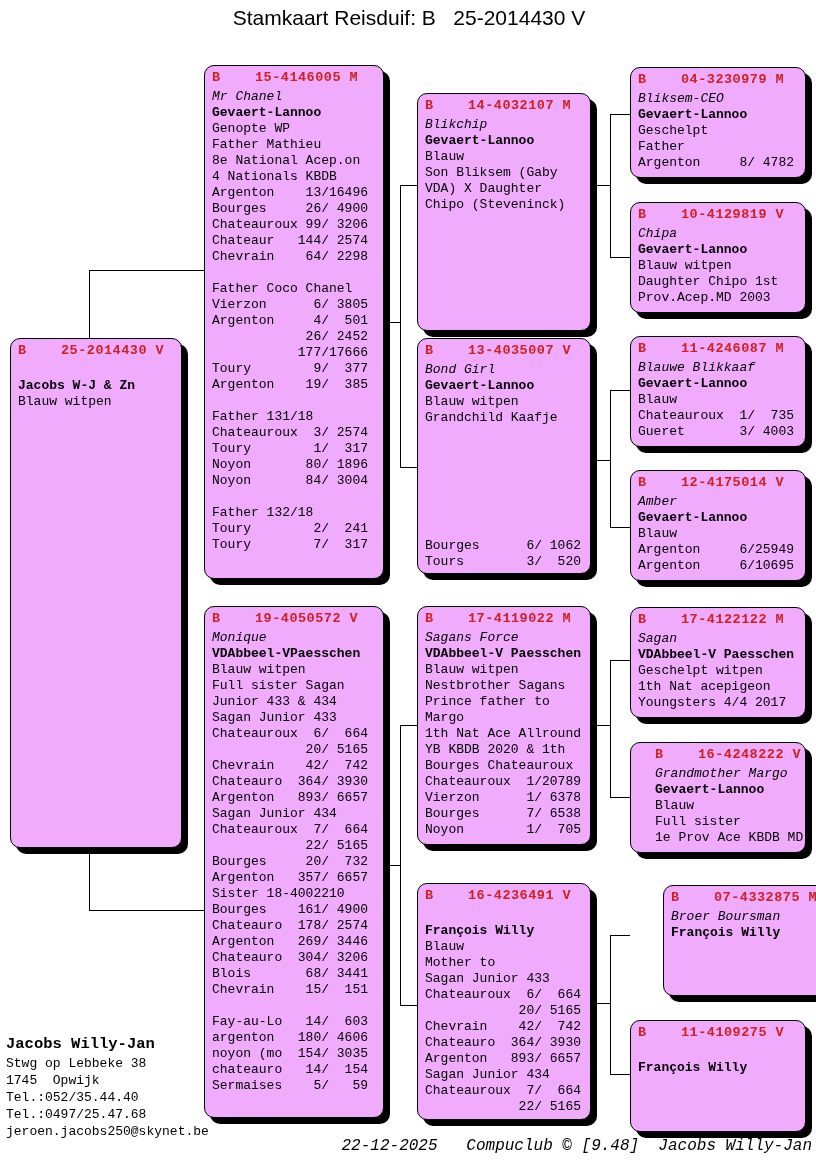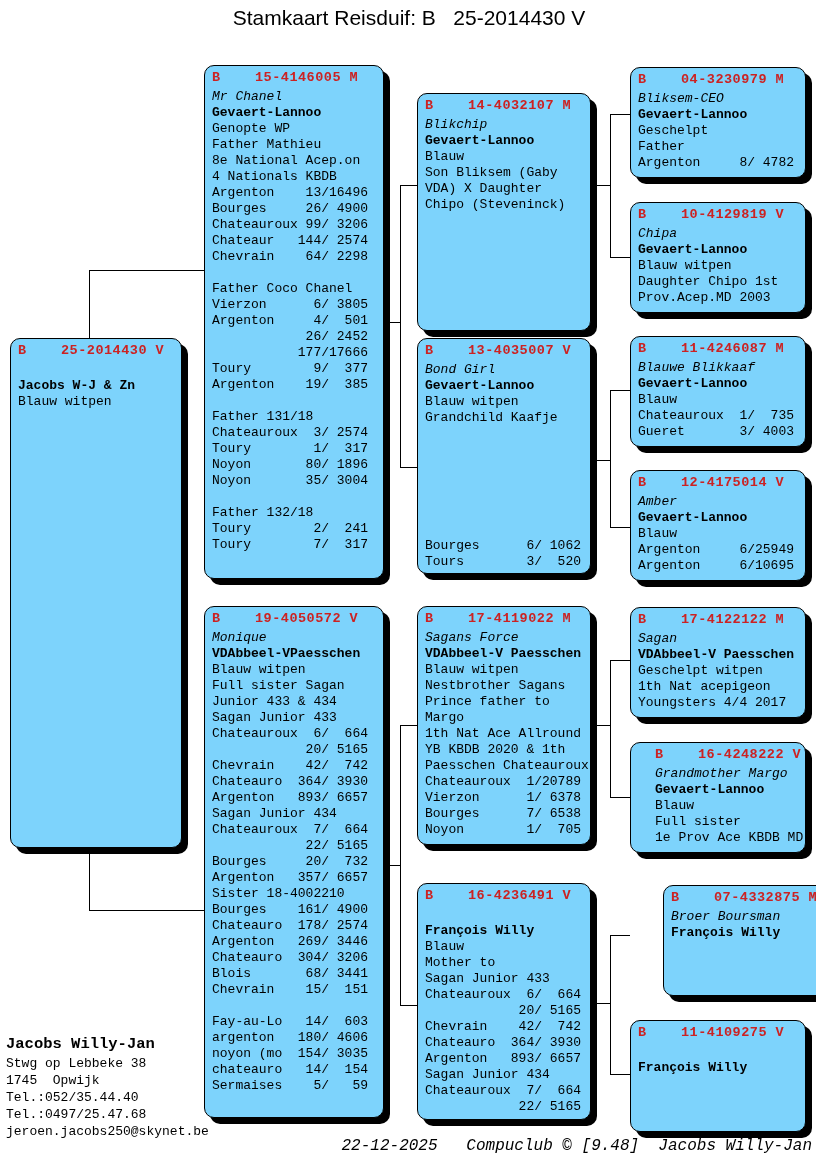--- a/index.html
+++ b/index.html
@@ -7,21 +7,21 @@
     width:816px;height:1172px;background:#ffffff;position:relative;
     font-family:"Liberation Mono","DejaVu Sans Mono",monospace;color:#000;
   }
   .page{position:absolute;left:0;top:0;width:816px;height:1172px;background:#fff;overflow:hidden;}
   .title{
     position:absolute;top:5px;left:0;width:100%;text-align:center;margin:1px;
     font-family:"Liberation Sans","DejaVu Sans",sans-serif;font-size:21px;font-weight:400;
     white-space:pre;color:#000;
   }
   .pbox{
-    position:absolute;background:#7dd3fc;border:1.5px solid #000;border-radius:10px;
+    position:absolute;background:#f0abfc;border:1.5px solid #000;border-radius:10px;
     box-shadow:6px 6px 0 #000;box-sizing:border-box;padding:3px 2px 0 7px;overflow:hidden;
   }
   .pbox-header{
     font-weight:bold;color:var(--red,#cc2222);font-size:13.5px;line-height:18px;height:20px;
     letter-spacing:.5px;white-space:pre;
   }
   .pline{white-space:pre;font-size:13px;line-height:16px;height:16px;}
   .pname{font-style:italic;}
   .pbreeder{font-weight:bold;}
   .conn{position:absolute;background:#000;}
@@ -94,21 +94,21 @@
         <div class="pline">Argenton     4/  501</div>
         <div class="pline">            26/ 2452</div>
         <div class="pline">           177/17666</div>
         <div class="pline">Toury        9/  377</div>
         <div class="pline">Argenton    19/  385</div>
         <div class="pline"></div>
         <div class="pline">Father 131/18</div>
         <div class="pline">Chateauroux  3/ 2574</div>
         <div class="pline">Toury        1/  317</div>
         <div class="pline">Noyon       80/ 1896</div>
-        <div class="pline">Noyon       35/ 3004</div>
+        <div class="pline">Noyon       84/ 3004</div>
         <div class="pline"></div>
         <div class="pline">Father 132/18</div>
         <div class="pline">Toury        2/  241</div>
         <div class="pline">Toury        7/  317</div>
       </div>
       <div class="pbox" style="left: 204px; top: 606px; width: 180px; height: 512px;">
         <div class="pbox-header">B    19-4050572 V</div>
         <div class="pline pname">Monique</div>
         <div class="pline pbreeder">VDAbbeel-VPaesschen</div>
         <div class="pline">Blauw witpen</div>
@@ -167,21 +167,21 @@
       <div class="pbox" style="left: 417px; top: 606px; width: 174px; height: 239px;">
         <div class="pbox-header">B    17-4119022 M</div>
         <div class="pline pname">Sagans Force</div>
         <div class="pline pbreeder">VDAbbeel-V Paesschen</div>
         <div class="pline">Blauw witpen</div>
         <div class="pline">Nestbrother Sagans</div>
         <div class="pline">Prince father to</div>
         <div class="pline">Margo</div>
         <div class="pline">1th Nat Ace Allround</div>
         <div class="pline">YB KBDB 2020 &amp; 1th</div>
-        <div class="pline">Paesschen Chateauroux</div>
+        <div class="pline">Bourges Chateauroux</div>
         <div class="pline">Chateauroux  1/20789</div>
         <div class="pline">Vierzon      1/ 6378</div>
         <div class="pline">Bourges      7/ 6538</div>
         <div class="pline">Noyon        1/  705</div>
       </div>
       <div class="pbox" style="left: 417px; top: 883px; width: 174px; height: 237px;">
         <div class="pbox-header">B    16-4236491 V</div>
         <div class="pline pname"></div>
         <div class="pline pbreeder">François Willy</div>
         <div class="pline">Blauw</div>

